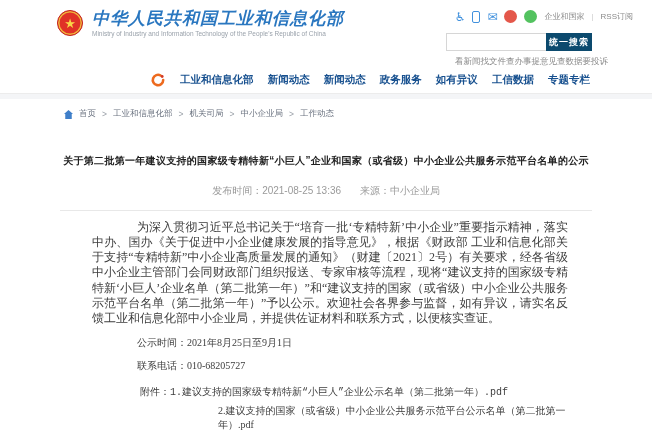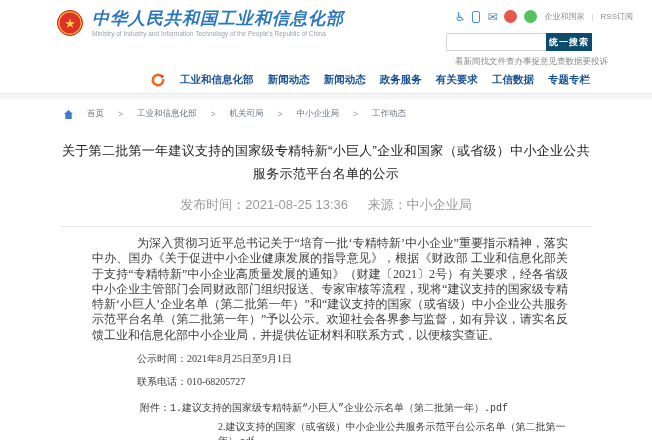--- a/index.html
+++ b/index.html
@@ -34,28 +34,28 @@
   .quick-links span { font-size:8.5px; color:#8a8a8a; cursor:pointer; }
 
   
   .nav { height:28px; border-bottom:1px solid #ececec; background:#fff; }
   .nav-inner { height:100%; display:flex; align-items:center; justify-content:space-between; padding:0 62px 0 150px; }
   .nav-logo { display:inline-flex; width:16px; height:16px; }
   .nav-item { color:#17508f; font-size:10.5px; font-weight:bold; cursor:pointer; white-space:nowrap; }
   .nav-band { height:5px; background:#f4f5f7; }
 
   
-  .breadcrumb { display:flex; align-items:center; gap:14px; padding:9px 0 6px 64px; }
+  .breadcrumb { display:flex; align-items:center; gap:6px; padding:9px 0 6px 64px; }
   .crumb { font-size:8.5px; color:#6b7380; cursor:pointer; }
   .sep { font-size:8.5px; color:#9aa0a8; }
 
   
   .content { padding:0 60px; }
-  .article-title { margin-top:14px; text-align:center; font-size:13px; font-weight:normal; color:#222; line-height:22.5px; letter-spacing:0.3px; }
-  .article-meta { margin-top:11px; text-align:center; font-size:13px; color:#9a9a9a; }
+  .article-title { margin-top:24px; text-align:center; font-size:10px; font-weight:bold; color:#222; line-height:22.5px; letter-spacing:0.3px; }
+  .article-meta { margin-top:11px; text-align:center; font-size:10px; color:#9a9a9a; }
   .article-meta span { margin:0 8px; }
   .divider { margin-top:12px; border-top:1px solid #e8e8e8; }
 
   .article-body { font-family:"Liberation Serif","DejaVu Serif",serif; color:#3d3d3d; }
   .para { margin-top:9px; padding:0 24px 0 32px; font-size:12px; line-height:15.3px; text-align:justify; text-indent:45px; }
   .info-line { padding-left:77px; font-size:10px; margin-top:9px; }
   .info-line.first { margin-top:9px; }
   .attachments { margin-top:12px; }
   .att-label-line { padding-left:80px; font-size:10px;font-family:Liberation Mono, monospace; }
   .att-line2 { padding-left:158px; font-size:10px; margin-top:5px; }
@@ -108,21 +108,21 @@
       <svg width="16" height="16" viewBox="0 0 20 20">
         <path d="M16.5 10a6.5 6.5 0 1 1-3.2-5.6" stroke="#ed6a1e" stroke-width="3.2" fill="none" stroke-linecap="round"></path>
         <circle cx="15.2" cy="5.6" r="1.8" fill="#d33a27"></circle>
       </svg>
     </span>
 
   <span class="nav-item">工业和信息化部</span>
       <span class="nav-item">新闻动态</span>
       <span class="nav-item">新闻动态</span>
       <span class="nav-item">政务服务</span>
-      <span class="nav-item">有关要求</span>
+      <span class="nav-item">如有异议</span>
       <span class="nav-item">工信数据</span>
       <span class="nav-item">专题专栏</span>
     </div>
 </div>
 <div class="nav-band"></div>
 
 <div class="breadcrumb">
   <span style="display:inline-flex;">
     <svg width="9" height="9" viewBox="0 0 10 10">
         <path d="M5 0 L0 4.5 H1.4 V10 H8.6 V4.5 H10 Z" fill="#3f7fc9"></path>

